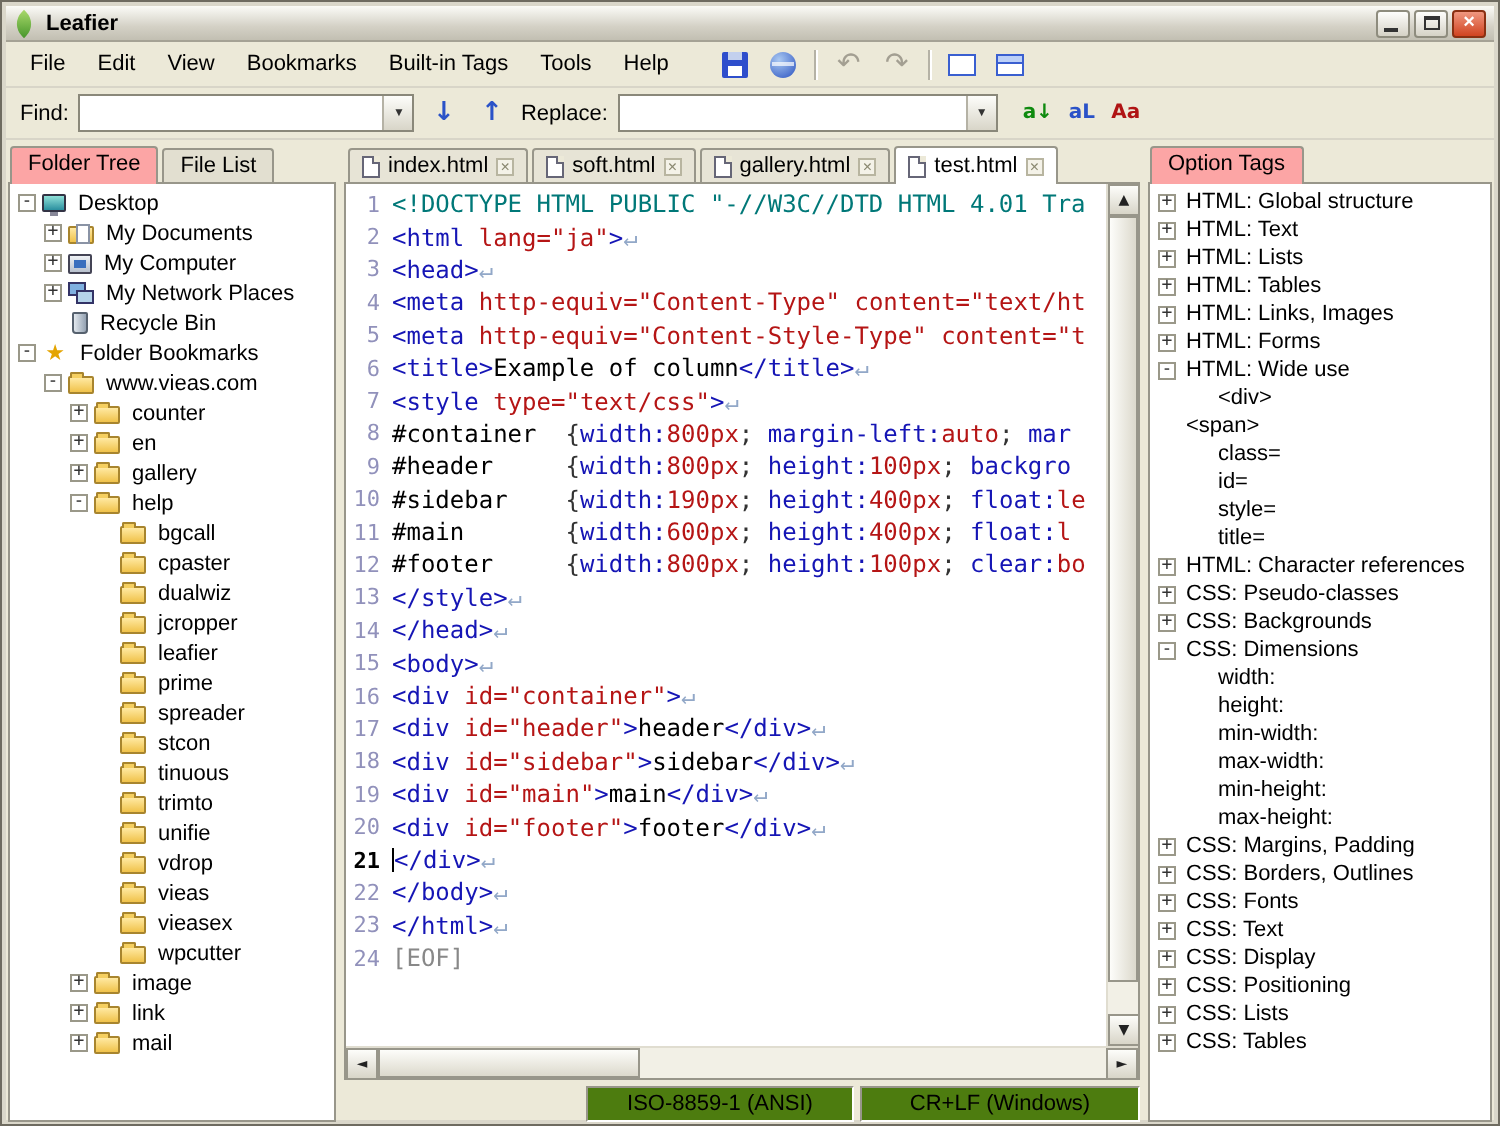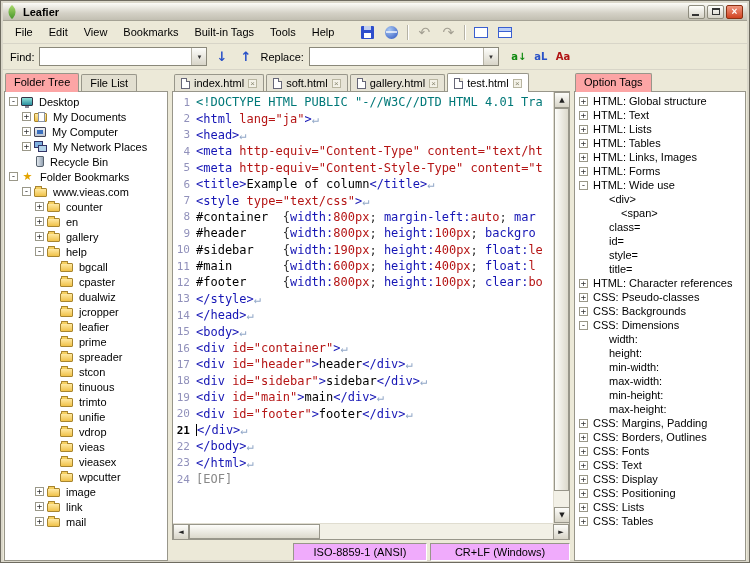--- a/index.html
+++ b/index.html
@@ -104,21 +104,21 @@
   .sbtn{height:16px;width:16px;background:linear-gradient(#fdfdfa,#d8d5c8);border:1px solid #98968a;
     font-size:7px;display:flex;align-items:center;justify-content:center;color:#222;flex:none;font-family:"DejaVu Sans",sans-serif}
   .vtrack{flex:1;position:relative}
   .vthumb{position:absolute;left:0;right:0;top:0;height:96%;background:linear-gradient(90deg,#fdfdfa,#dcd9cc);border:1px solid #98968a}
   .hscroll{height:16px;flex:none;display:flex;background:#f2f0e6;border-top:1px solid #e0ddd0}
   .htrack{flex:1;position:relative}
   .hthumb{position:absolute;top:0;bottom:0;left:0;width:36%;background:linear-gradient(#fdfdfa,#dcd9cc);border:1px solid #98968a}
   
   .statusbar{height:18px;flex:none;display:flex;gap:3px;margin-top:3px}
   .scell{border:1px solid;border-color:#98968a #fff #fff #98968a;display:flex;align-items:center;justify-content:center;
-    font-size:11px;background:#f0abfc;white-space:nowrap}
+    font-size:11px;background:#4d7c0f;white-space:nowrap}
   .scell.spacer{width:118px;border-color:transparent;background:transparent}
   .scell.enc{flex:1}
   .scell.eolc{width:140px}
 </style>
 </head>
 <body>
 
 <div class="window">
 
   <div class="titlebar">
@@ -523,21 +523,21 @@
             <span class="tlabel">HTML: Forms</span>
           </div>
           <div class="trow orow" style="padding-left: 4px;">
             <span class="expbox">-</span>
             <span class="tlabel">HTML: Wide use</span>
           </div>
           <div class="trow orow" style="padding-left: 20px;">
             <span class="expsp"></span>
             <span class="tlabel">&lt;div&gt;</span>
           </div>
-          <div class="trow orow" style="padding-left: 32px;">
+          <div class="trow orow" style="padding-left: 4px;">
             <span class="expsp"></span>
             <span class="tlabel">&lt;span&gt;</span>
           </div>
           <div class="trow orow" style="padding-left: 20px;">
             <span class="expsp"></span>
             <span class="tlabel">class=</span>
           </div>
           <div class="trow orow" style="padding-left: 20px;">
             <span class="expsp"></span>
             <span class="tlabel">id=</span>

